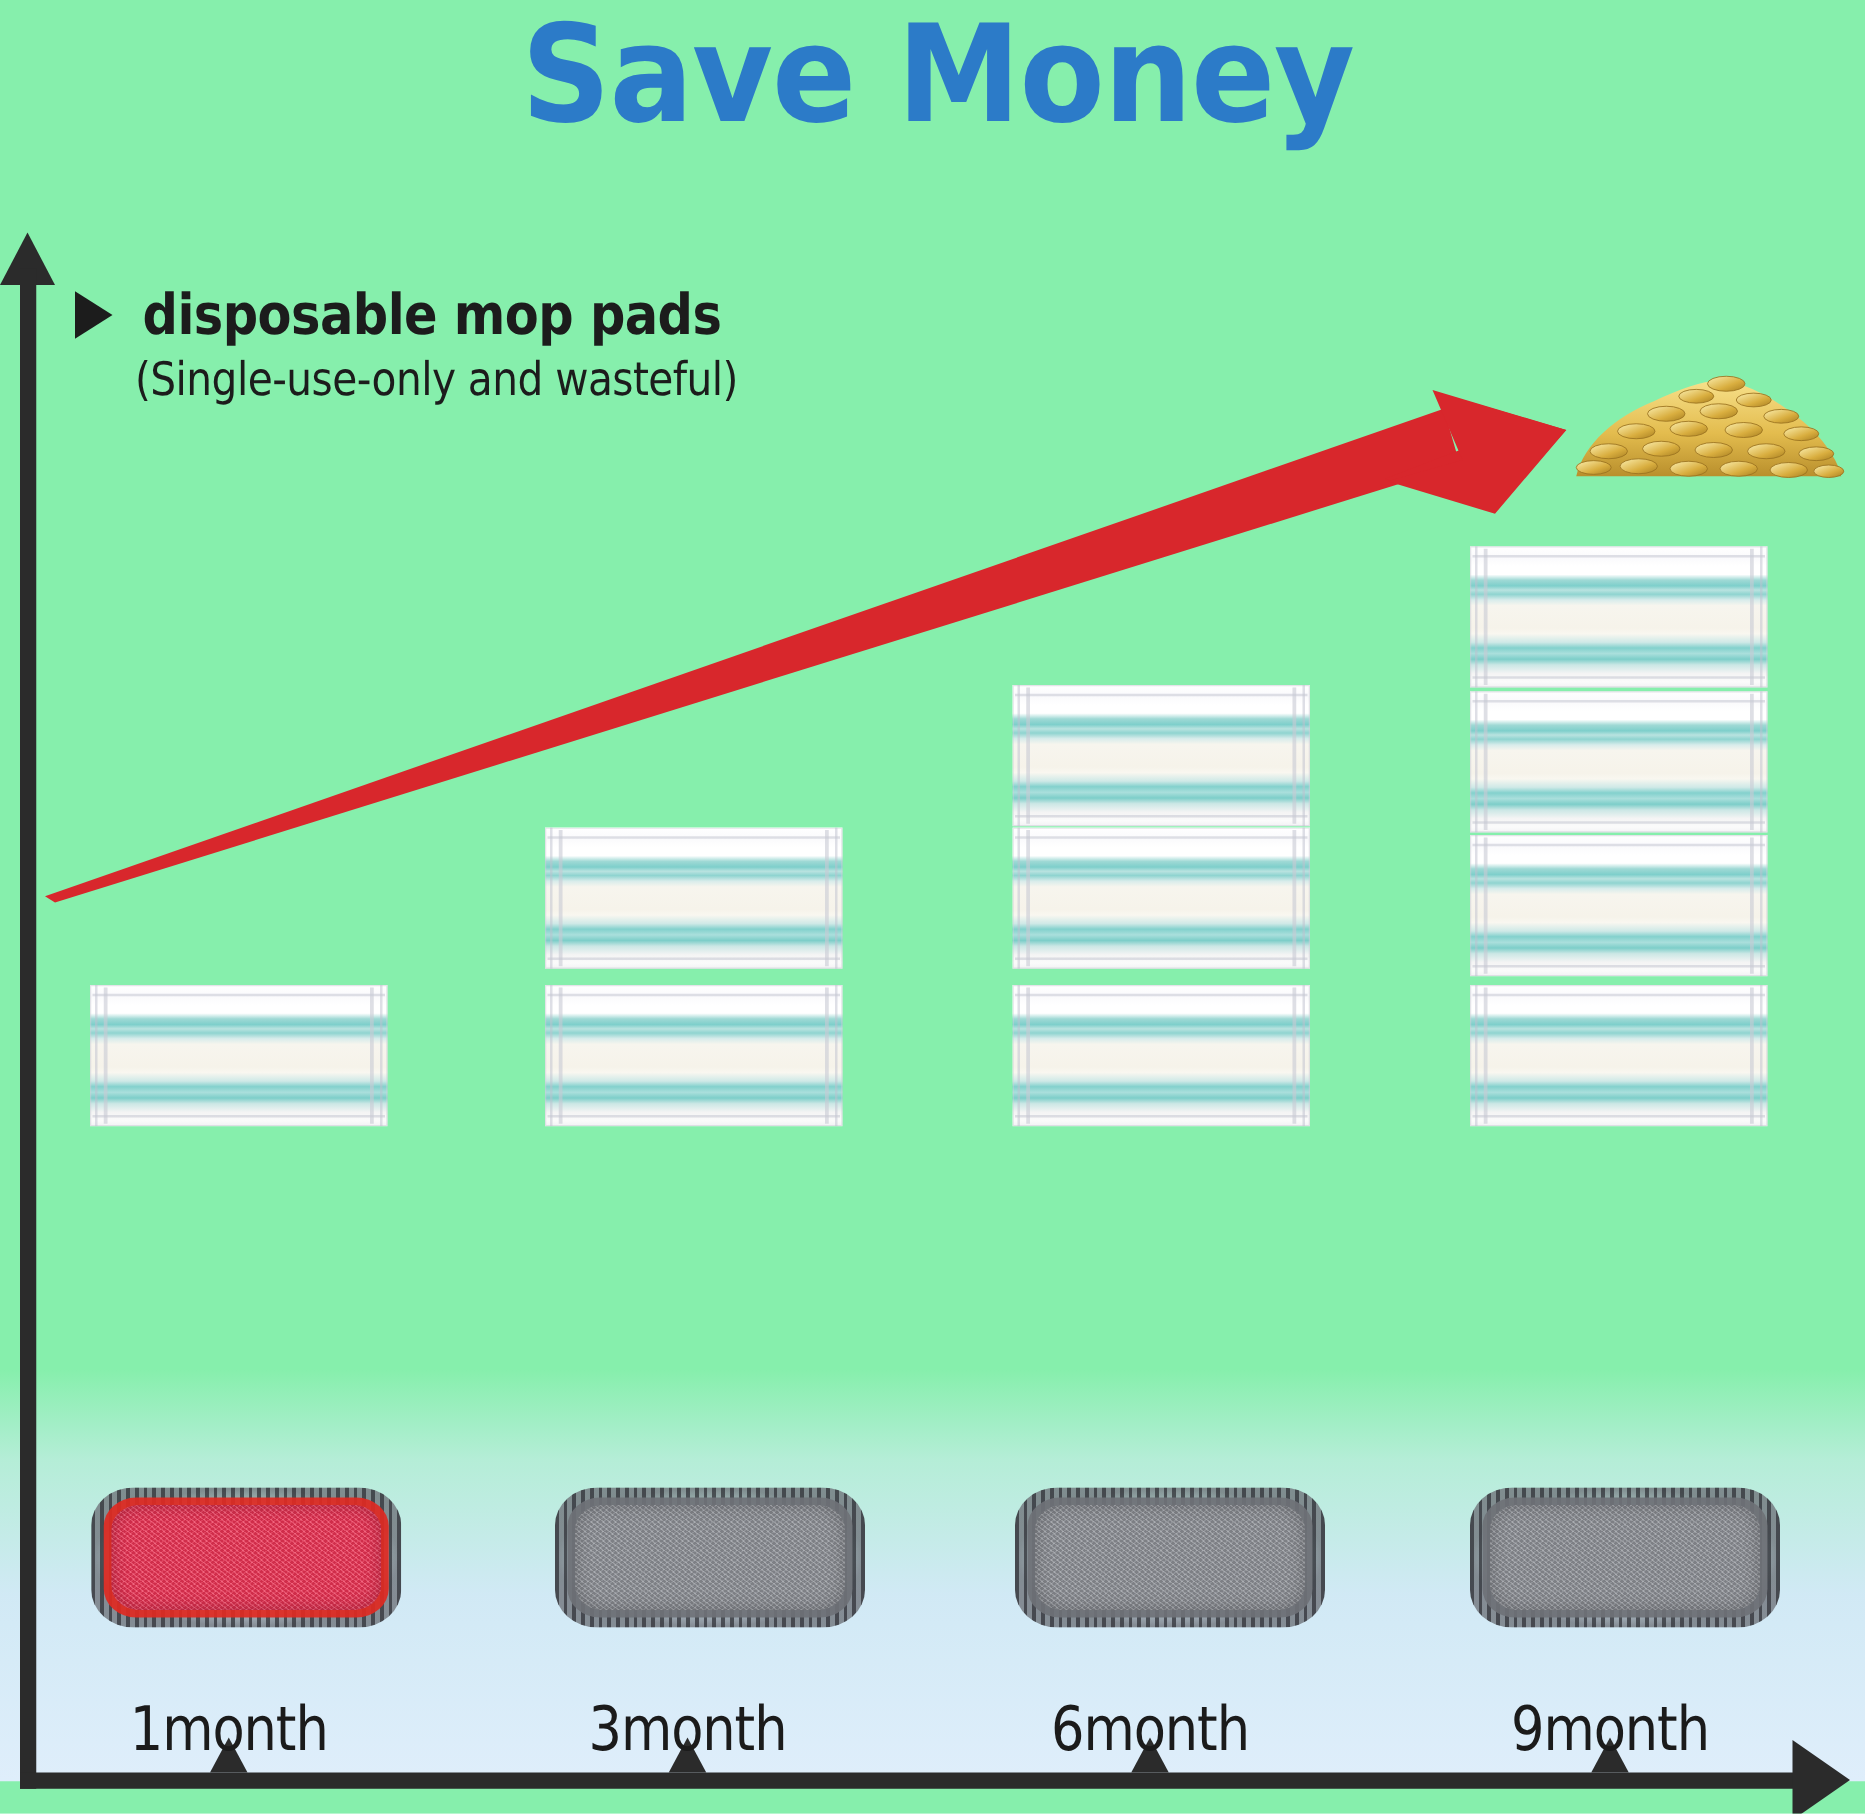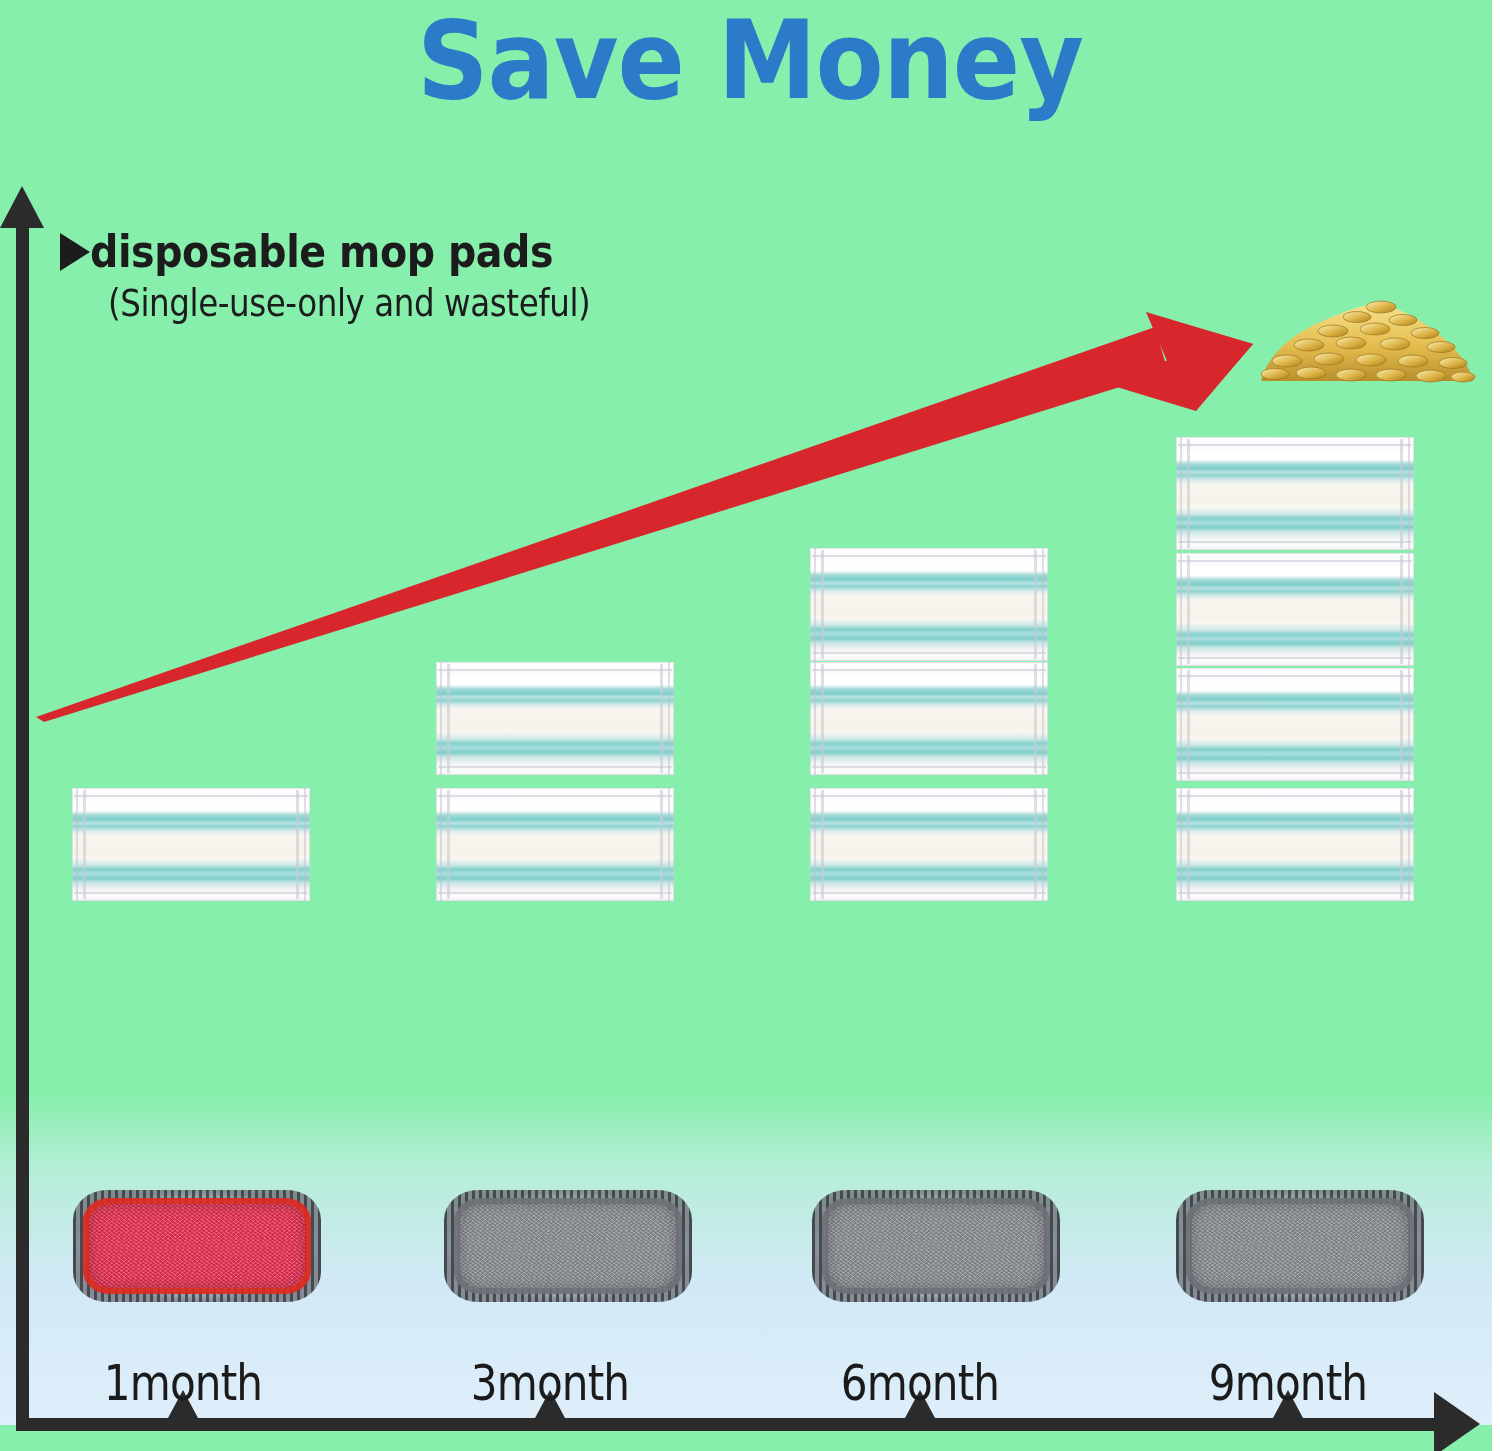--- a/index.html
+++ b/index.html
@@ -94,21 +94,21 @@
   }
 
   
   .legend {
     position: absolute;
     white-space: nowrap;
   }
   .legend .row1 {
     display: flex;
     align-items: center;
-    gap: 0;
+    gap: 24px;
   }
   .legend .bullet {
     width: 0; height: 0;
     border-top: 19px solid transparent;
     border-bottom: 19px solid transparent;
     border-left: 30px solid currentColor;
     flex: 0 0 auto;
   }
   .legend .head {
     font-family: "DejaVu Sans", sans-serif;

